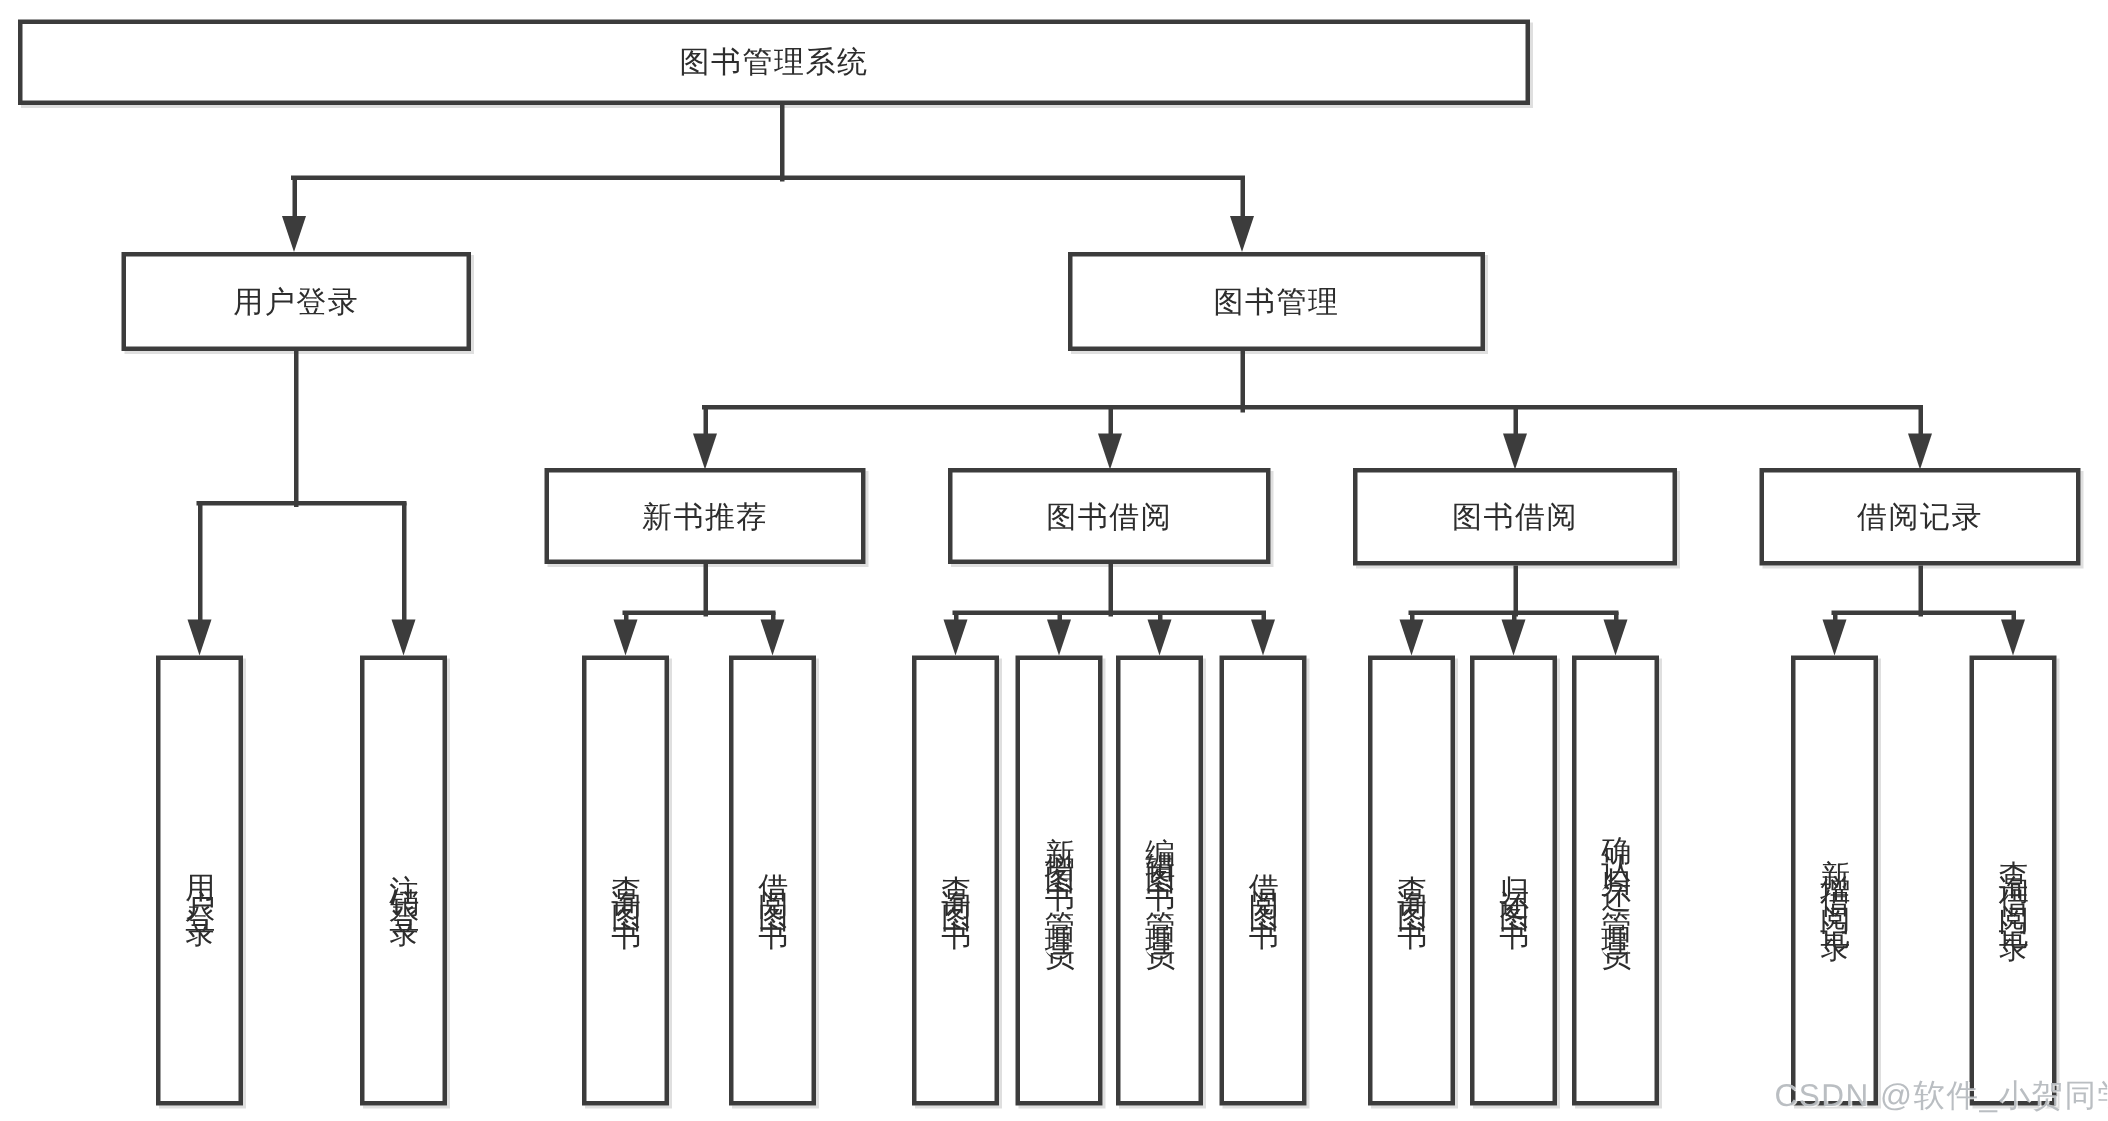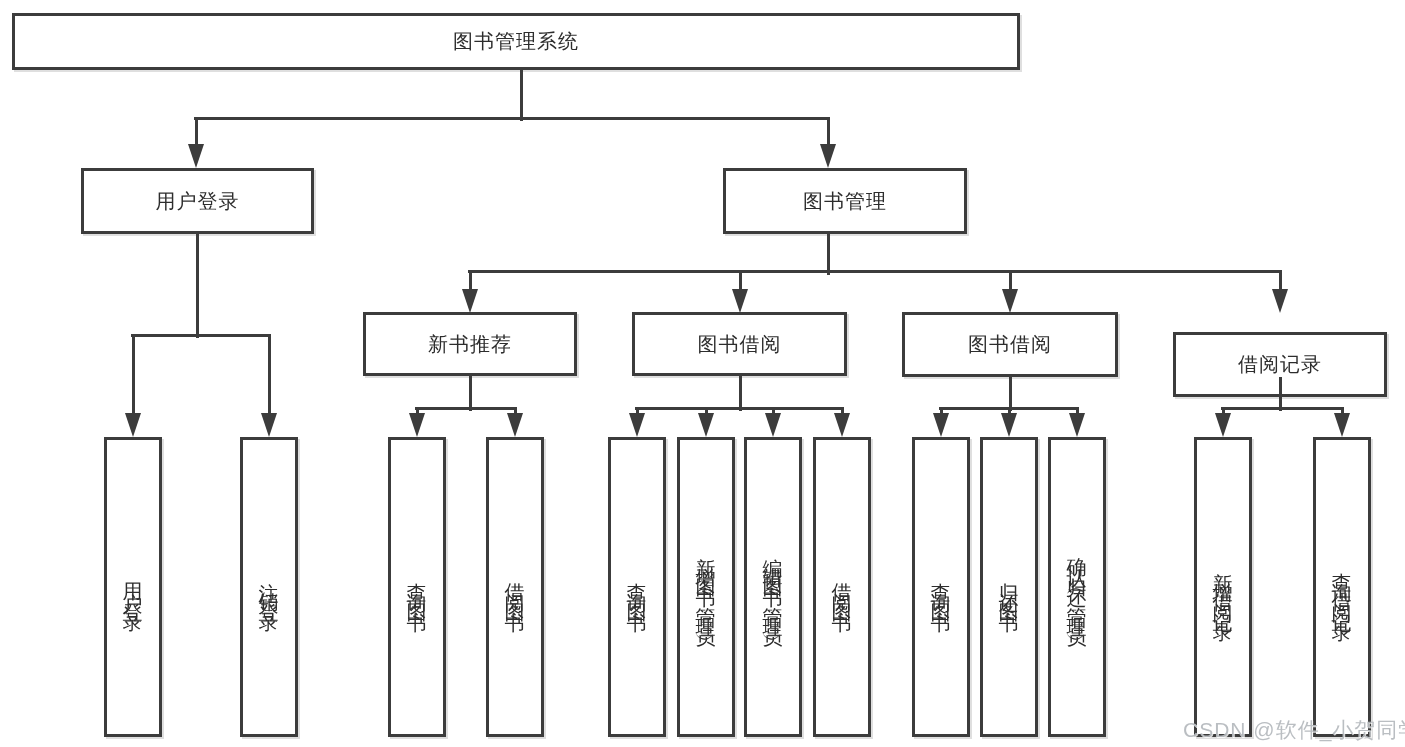--- a/index.html
+++ b/index.html
@@ -59,34 +59,34 @@
 
 <div class="canvas">
 
   <div class="node h" style="left:12px; top:13px; width:1008px; height:57px;">
     <span>图书管理系统</span>
   </div>
 
   <div class="node h" style="left:81px; top:168px; width:233px; height:66px;">
     <span>用户登录</span>
   </div>
-  <div class="node h" style="left:712px; top:168px; width:244px; height:66px;margin-left:11px;">
+  <div class="node h" style="left:712px; top:168px; width:278px; height:66px;">
     <span>图书管理</span>
   </div>
 
   <div class="node h" style="left:632px; top:312px; width:215px; height:64px;">
     <span>图书借阅</span>
   </div>
   <div class="node h" style="left:363px; top:312px; width:214px; height:64px;">
     <span>新书推荐</span>
   </div>
   <div class="node h" style="left:902px; top:312px; width:216px; height:65px;">
     <span>图书借阅</span>
   </div>
-  <div class="node h" style="left:1173px; top:332px; width:214px; height:65px;">
+  <div class="node h" style="left:1173px; top:312px; width:214px; height:65px;">
     <span>借阅记录</span>
   </div>
 
   <div class="node v" style="left:104px; top:437px; width:58px; height:300px;">
     <span>用户登录</span>
   </div>
   <div class="node v" style="left:240px; top:437px; width:58px; height:300px;">
     <span>注销登录</span>
   </div>
 

